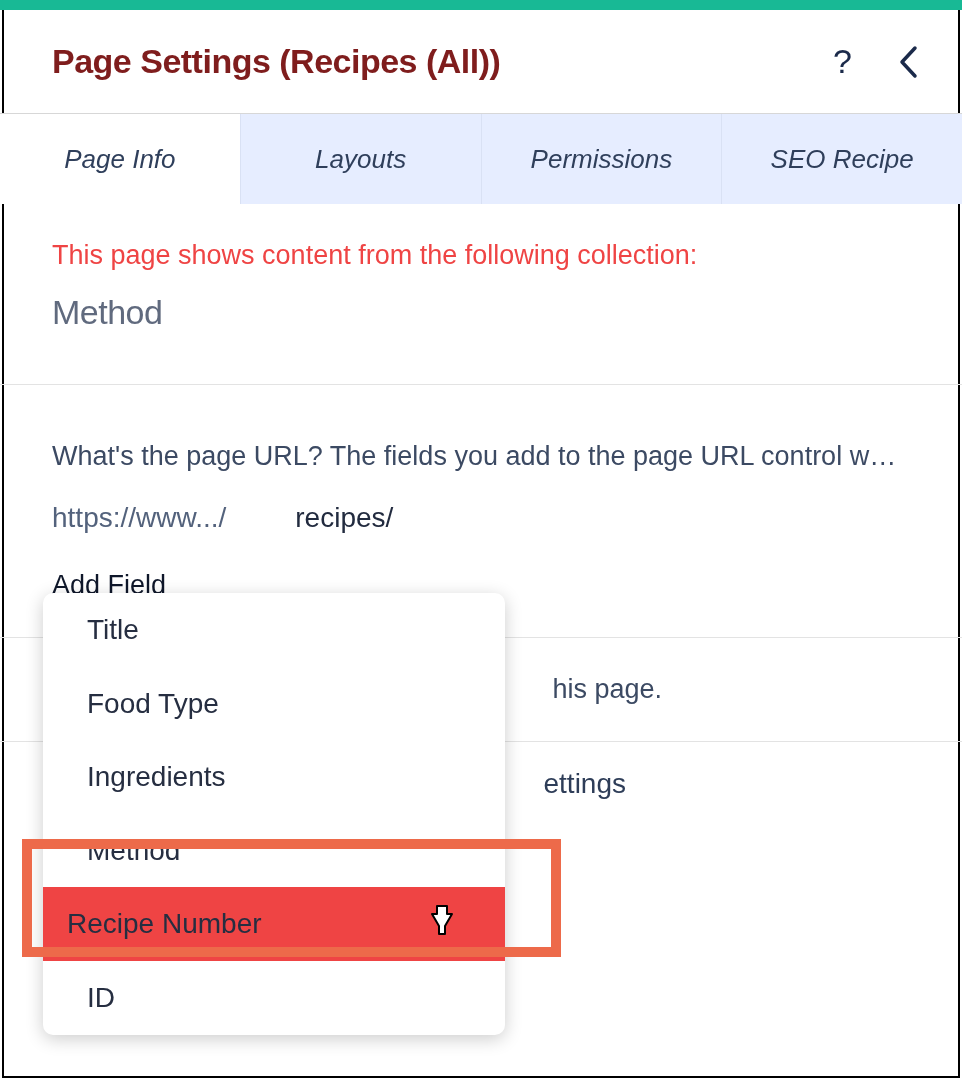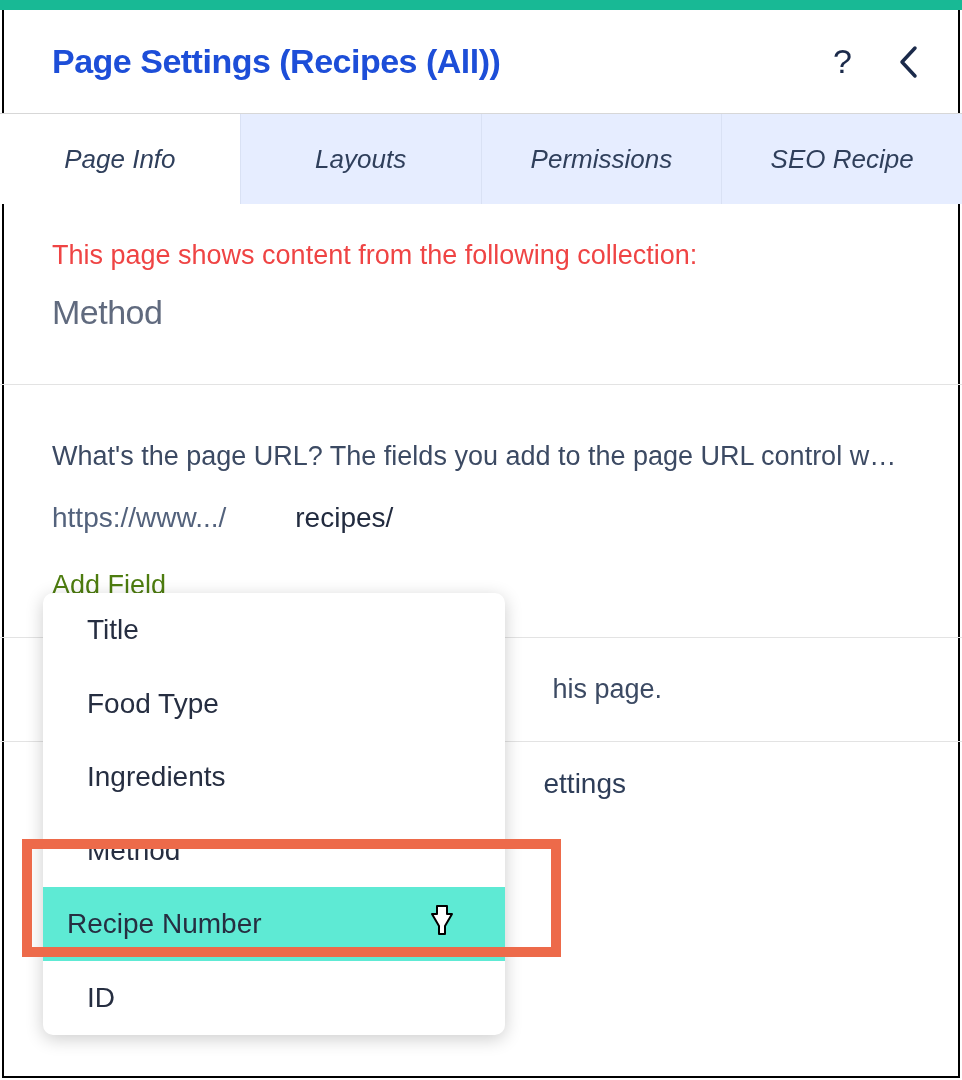--- a/index.html
+++ b/index.html
@@ -34,21 +34,21 @@
       align-items: center;
       justify-content: space-between;
       height: 104px;
       padding: 0 44px 0 52px;
       margin-top: 10px;
       border-bottom: 1px solid #d7d7d7;
     }
     .header h1 {
       font-size: 34px;
       font-weight: 700;
-      color: #1d4ed8;
+      color: #7f1d1d;
       letter-spacing: -0.5px;
     }
     .header-actions {
       display: flex;
       align-items: center;
       gap: 46px;
     }
     .help-icon {
       font-size: 34px;
       color: #1b2a4a;
@@ -105,21 +105,21 @@
       align-items: center;
       margin-top: 30px;
       font-size: 28px;
       gap: 45px;
     }
     .url-prefix { color: #53627c; }
     .url-path { color: #222b3f; margin-left: 24px; }
     .add-field-link {
       display: inline-block;
       font-size: 27px;
-      color: #4d7c0f;
+      color: #0f172a;
       margin-top: 36px;
       cursor: pointer;
     }
     .hidden-page-text {
       font-size: 27px;
       color: #3c4a63;
       padding: 36px 52px;
       border-bottom: 1px solid #e3e3e3;
       text-align: right;
       padding-right: 300px;
@@ -143,21 +143,21 @@
       overflow: hidden;
     }
     .dropdown-item {
       font-size: 28px;
       color: #262e41;
       padding: 20px 44px;
       cursor: pointer;
       line-height: 1.2;
     }
     .dropdown-item.hovered {
-      background: #5eead4;
+      background: #ef4444;
       padding-left: 24px;
     }
     .highlight-box {
       position: absolute;
       left: 22px;
       top: 839px;
       width: 539px;
       height: 118px;
       border: 10px solid #ed6a4a;
       z-index: 12;

